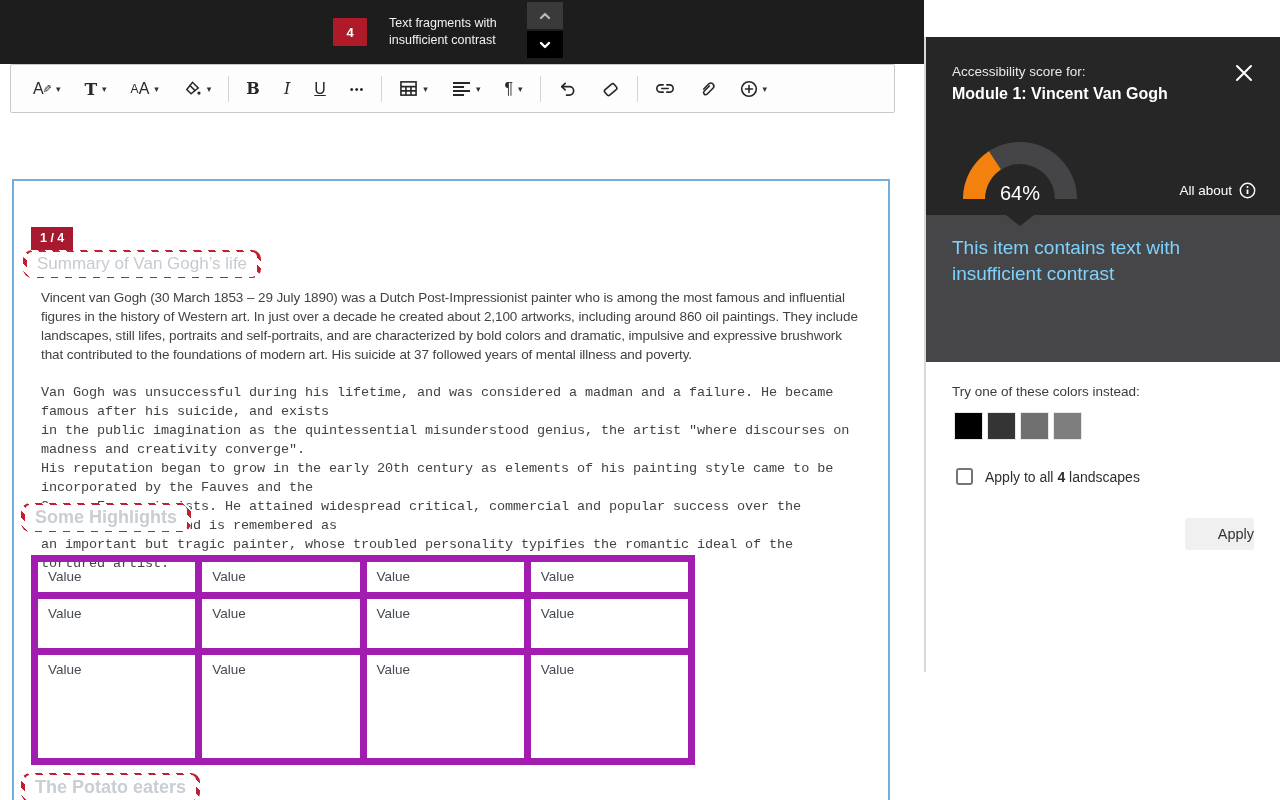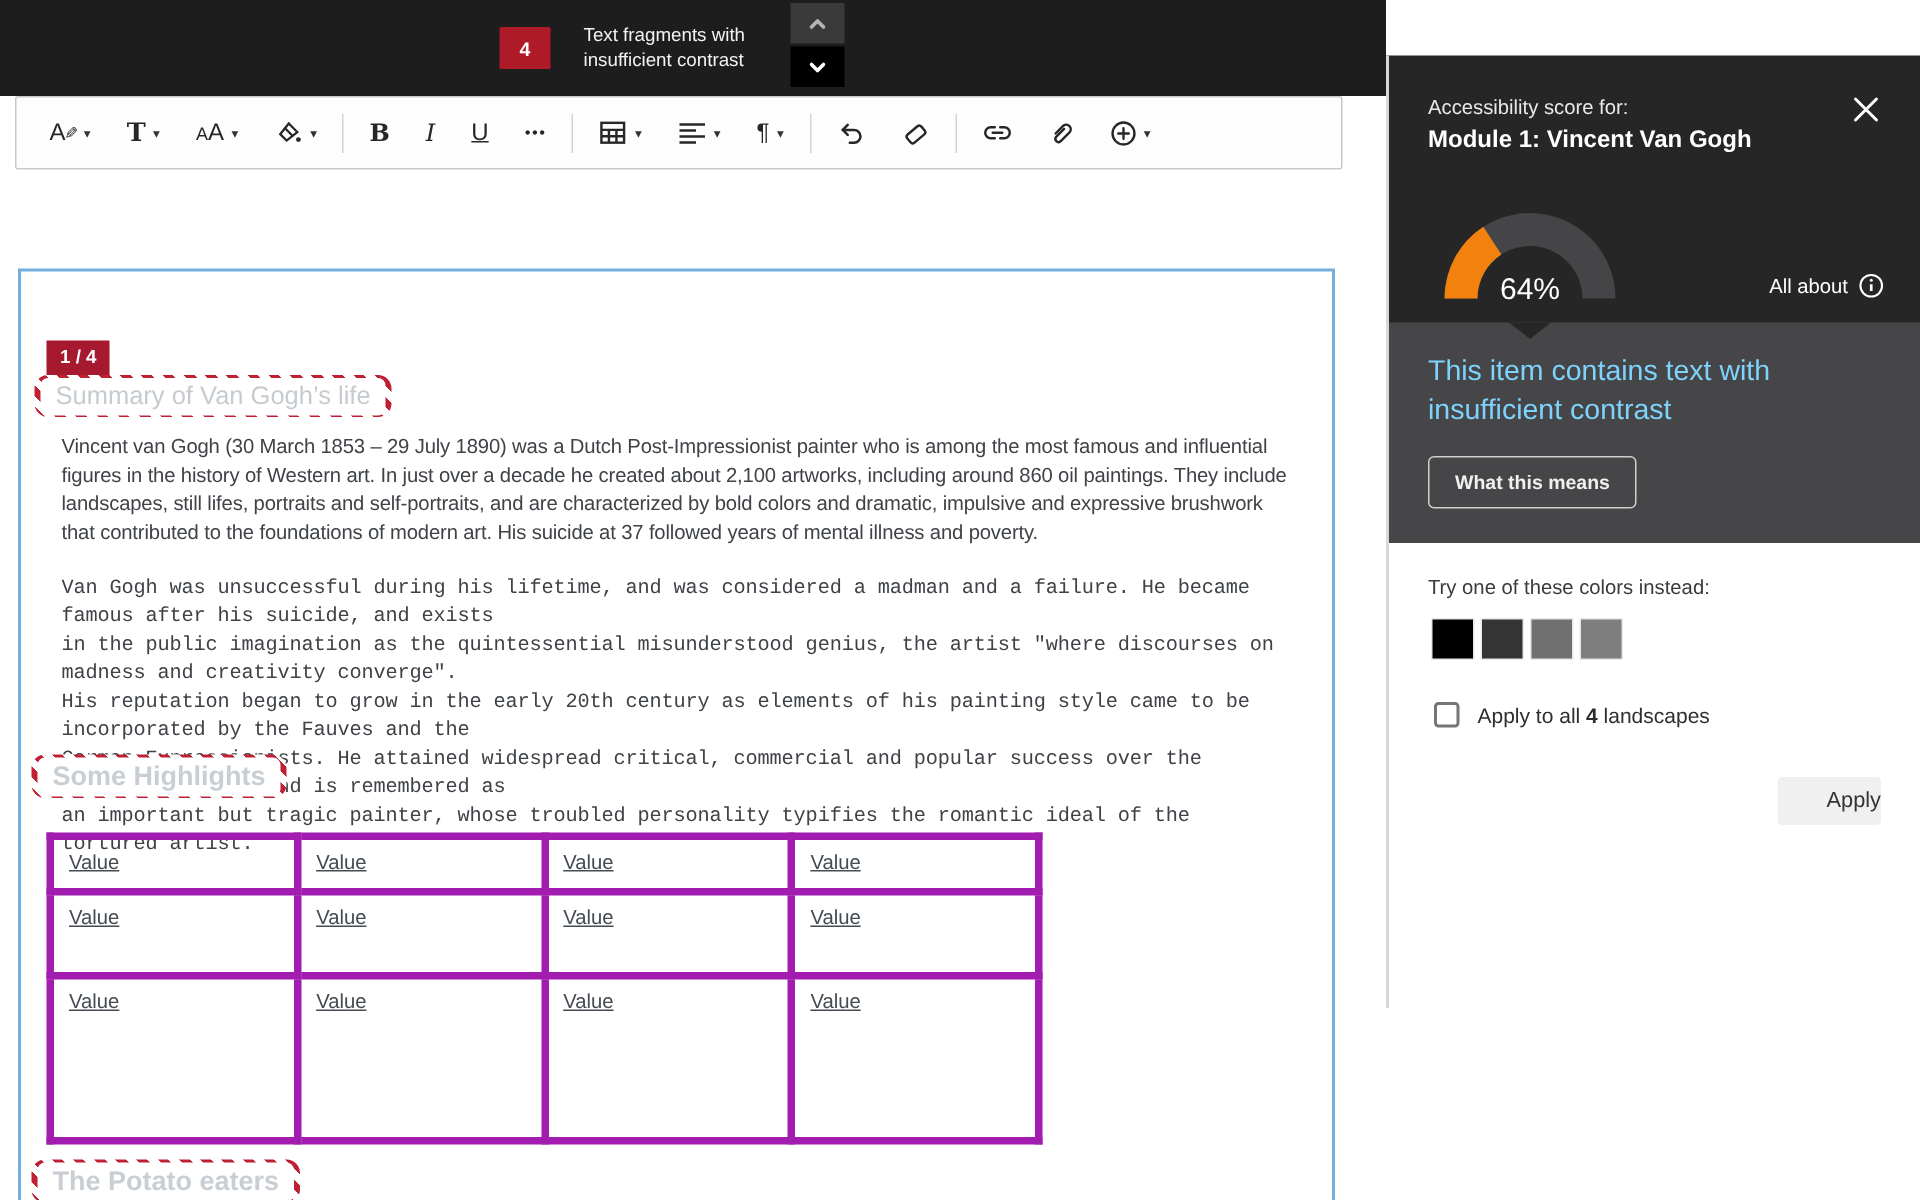--- a/index.html
+++ b/index.html
@@ -45,22 +45,22 @@
   #stripe-highlights { left:7px; top:322px; }
   #stripe-potato { left:7px; top:592px; }
   .stripe-small .stripe-inner { font-size:18px; font-weight:bold; color:#c9ced3; }
 
   .body-par { position:absolute; left:17px; width:824px; font-size:13.5px; line-height:19px;
     color:#3f4347; letter-spacing:-0.1px; white-space:pre-line;margin-left:10px; }
   #par1 { top:107px; }
   #par2 { top:202px;font-family:Liberation Mono, monospace; }
 
   #value-table { position:absolute; left:17px; top:374px; width:664px; border-collapse:collapse; }
-  #value-table td { border:5px solid #a21caf; width:25%; vertical-align:top;
-    padding:7px 10px; font-size:13.5px; color:#454b52; cursor:text;text-decoration:underline; }
+  #value-table td { border:7px solid #a21caf; width:25%; vertical-align:top;
+    padding:7px 10px; font-size:13.5px; color:#454b52; cursor:text; }
   #value-table tr:nth-child(1) td { height:37px; }
   #value-table tr:nth-child(2) td { height:56px; }
   #value-table tr:nth-child(3) td { height:110px; }
 
   
   #panel { position:absolute; left:924px; top:0; width:356px; height:635px; background:#262626;
     border-left:2px solid #d8d8d8; color:#fff;margin-top:37px; }
   #panel-eyebrow { position:absolute; left:26px; top:27px; font-size:13.5px; color:#e8e8e8; }
   #panel-title { position:absolute; left:26px; top:48px; font-size:16px; font-weight:bold; color:#fff; }
   #panel-close { position:absolute; left:308px; top:26px; width:20px; height:20px; cursor:pointer; }
@@ -274,21 +274,20 @@
     <span id="all-issues-label">All about</span>
     <svg width="17" height="17" viewBox="0 0 17 17" fill="none" stroke="#fff" stroke-width="1.4">
       <circle cx="8.5" cy="8.5" r="7.2"></circle>
         <path d="M8.5 7.5 V12" stroke-width="1.8"></path>
         <circle cx="8.5" cy="4.9" r="1" fill="#fff" stroke="none"></circle>
     </svg>
   </div>
 
   <div id="issue-section">
     <div id="issue-message">This item contains text with insufficient contrast</div>
-    <button id="what-this-means">What this means</button>
   </div>
   <div id="issue-tail"></div>
 
   <div id="suggest-section">
     <div id="try-label">Try one of these colors instead:</div>
     <div id="swatch-row">
         <div class="swatch" style="background: rgb(0, 0, 0);"></div>
         <div class="swatch" style="background: rgb(52, 52, 52);"></div>
         <div class="swatch" style="background: rgb(112, 112, 112);"></div>
         <div class="swatch" style="background: rgb(126, 126, 126);"></div>

